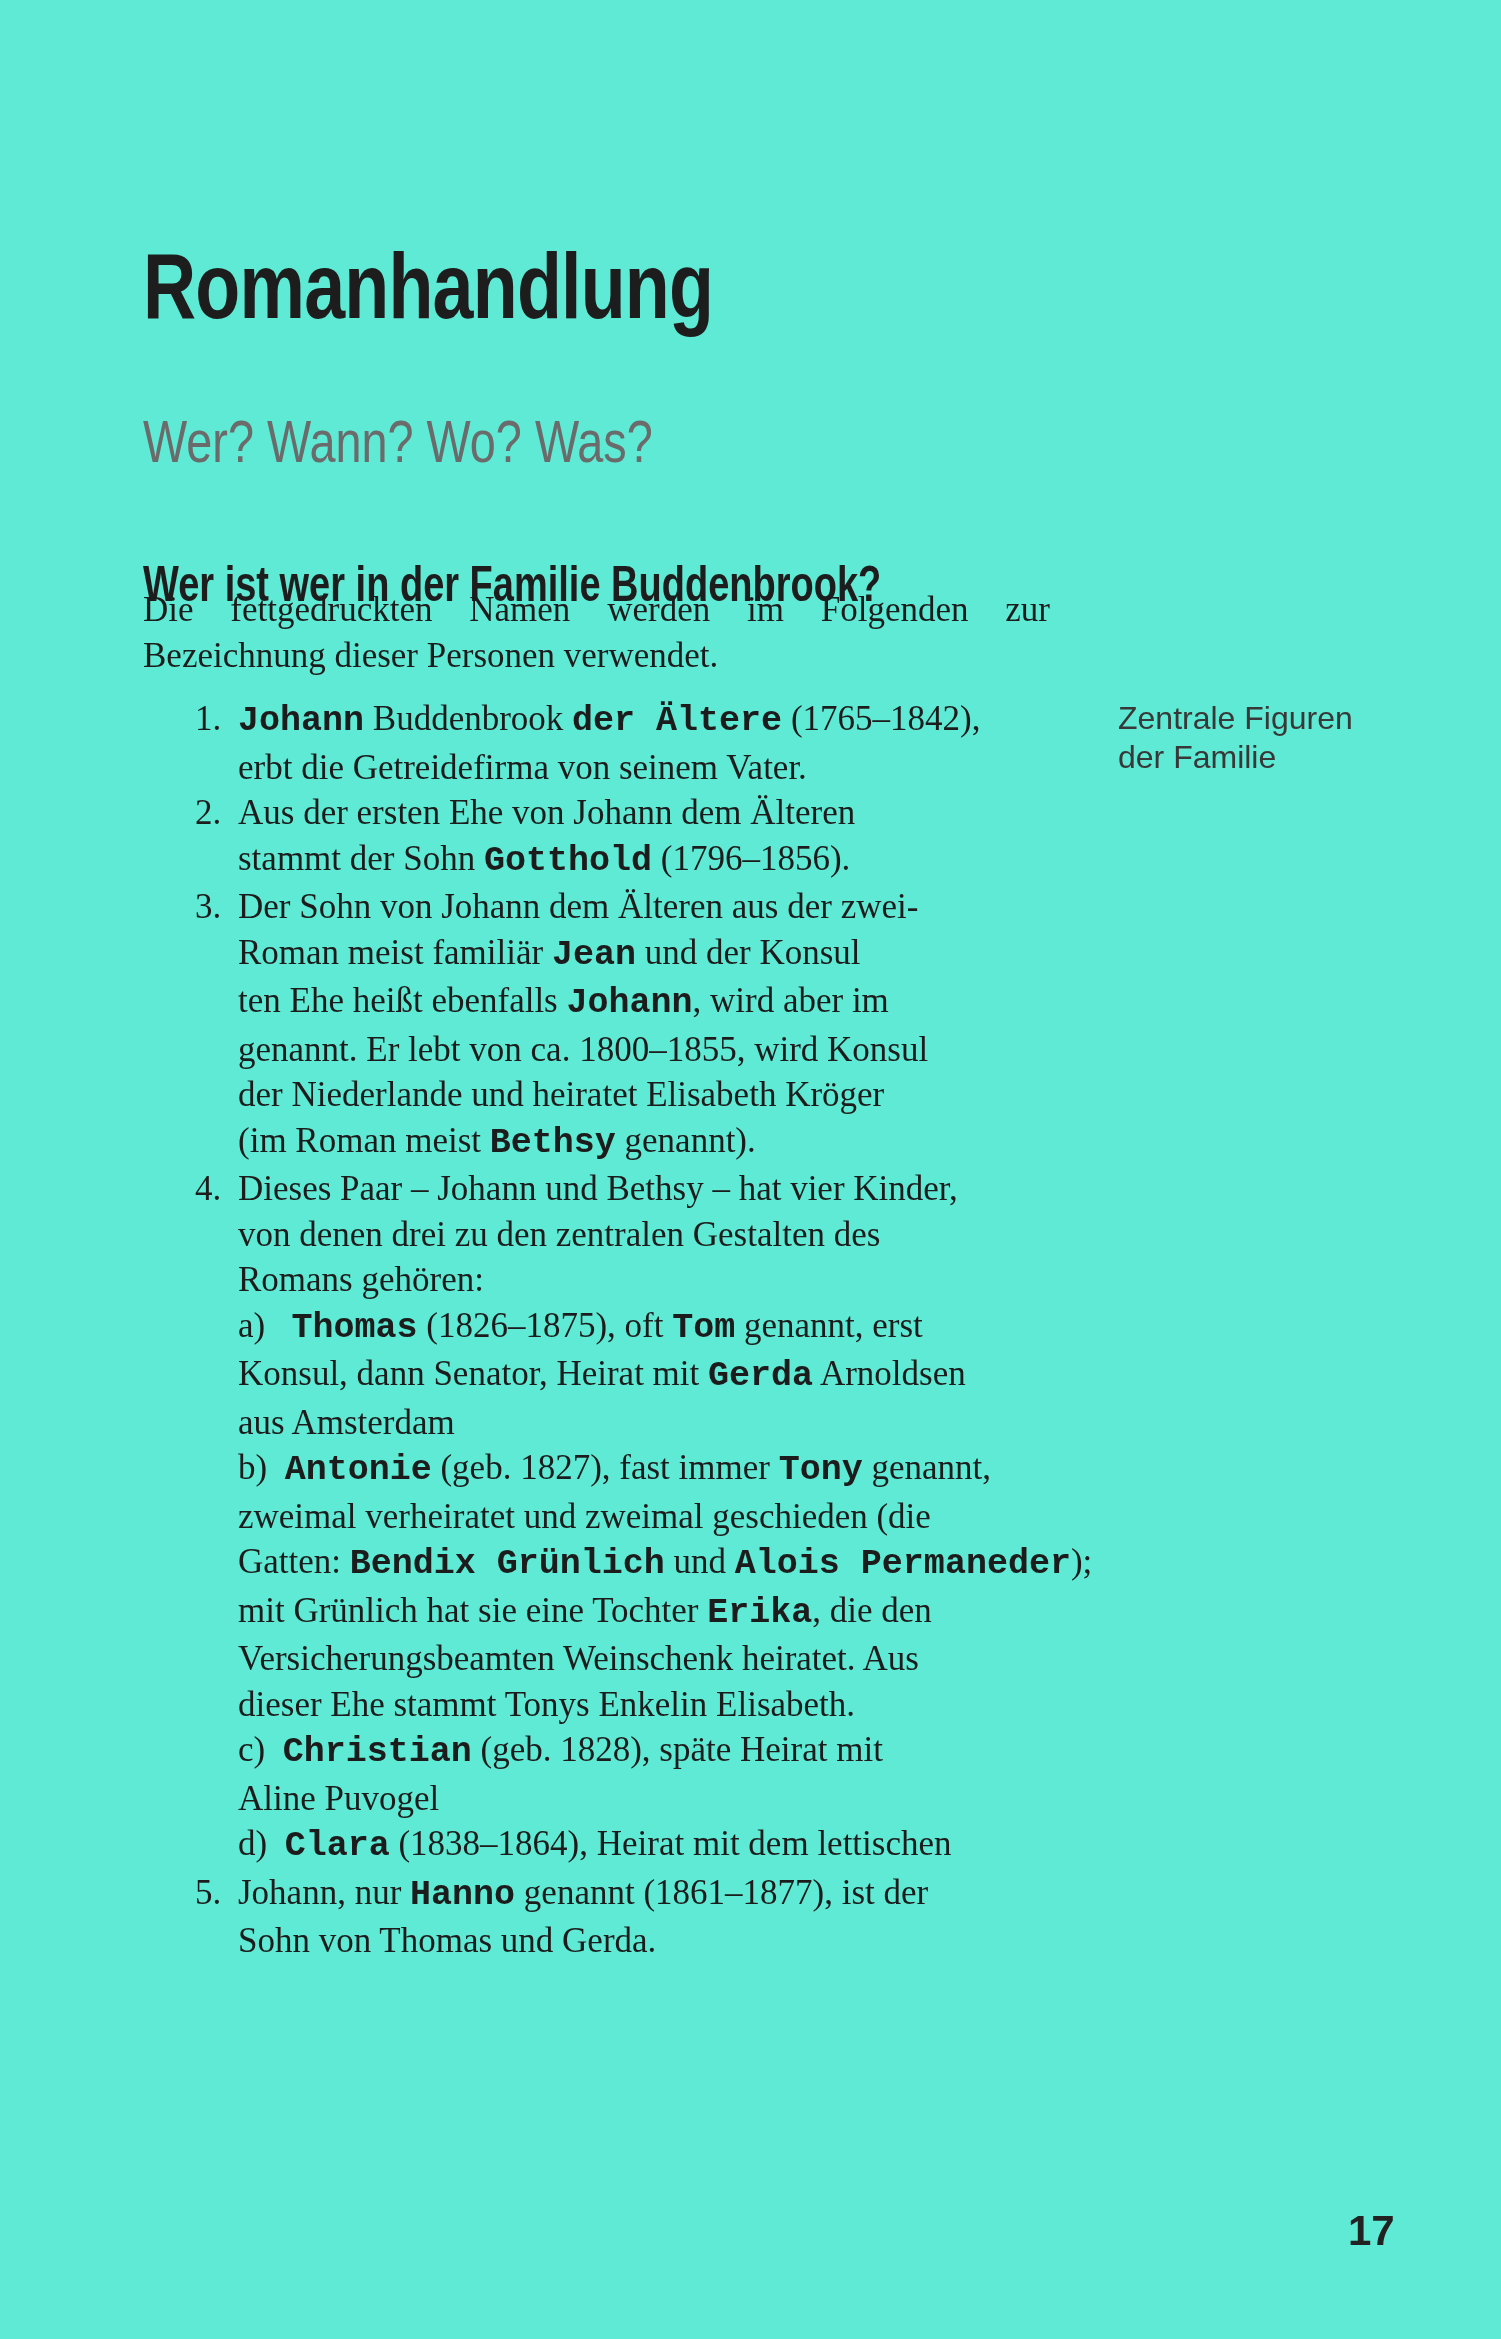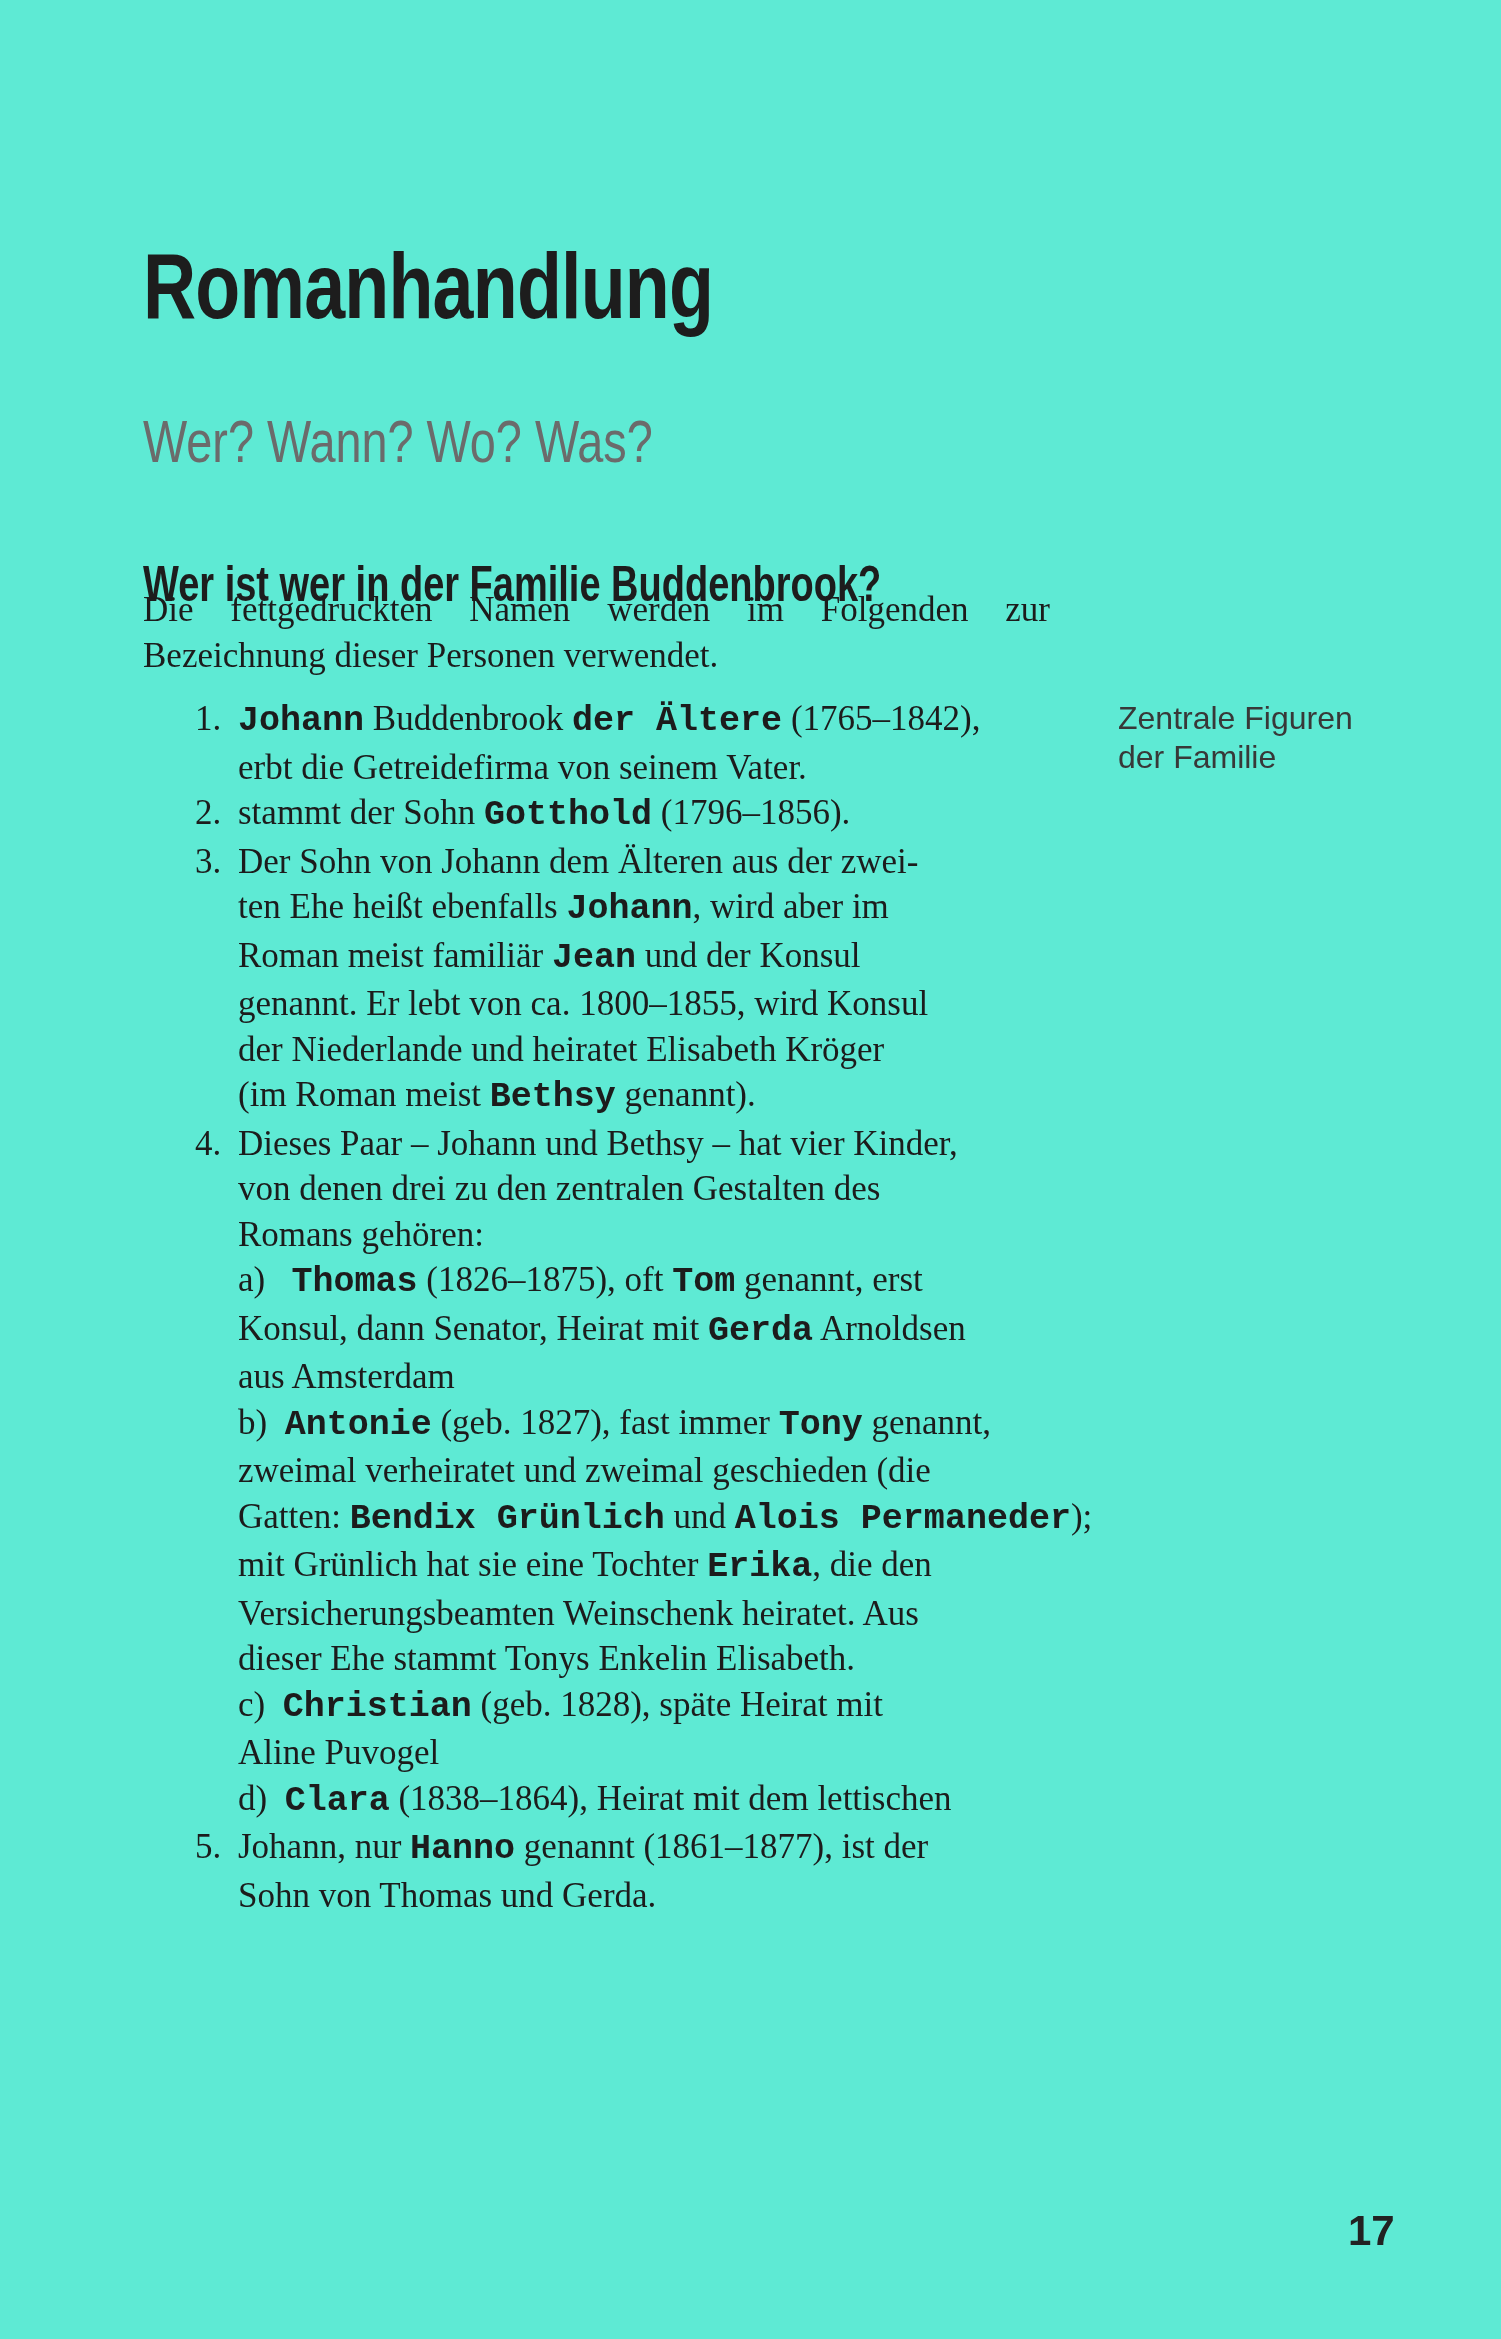--- a/index.html
+++ b/index.html
@@ -108,27 +108,28 @@
         <div class="line"><span>Bezeichnung dieser Personen verwendet.</span></div>
       </div>
     <div class="charlist" id="charlist">
         <div class="item">
           <span class="marker">1.</span>
           <div class="line"><span class="b">Johann</span><span> Buddenbrook </span><span class="b">der Ältere</span><span> (1765–1842),</span></div>
           <div class="line"><span>erbt die Getreidefirma von seinem Vater.</span></div>
         </div>
         <div class="item">
           <span class="marker">2.</span>
+          <div class="line"><span>Aus der ersten Ehe von Johann dem Älteren</span></div>
           <div class="line"><span>stammt der Sohn </span><span class="b">Gotthold</span><span> (1796–1856).</span></div>
         </div>
         <div class="item">
           <span class="marker">3.</span>
           <div class="line"><span>Der Sohn von Johann dem Älteren aus der zwei-</span></div>
+          <div class="line"><span>Roman meist familiär </span><span class="b">Jean</span><span> und der Konsul</span></div>
           <div class="line"><span>ten Ehe heißt ebenfalls </span><span class="b">Johann</span><span>, wird aber im</span></div>
-          <div class="line"><span>Roman meist familiär </span><span class="b">Jean</span><span> und der Konsul</span></div>
           <div class="line"><span>genannt. Er lebt von ca. 1800–1855, wird Konsul</span></div>
           <div class="line"><span>der Niederlande und heiratet Elisabeth Kröger</span></div>
           <div class="line"><span>(im Roman meist </span><span class="b">Bethsy</span><span> genannt).</span></div>
         </div>
         <div class="item">
           <span class="marker">4.</span>
           <div class="line"><span>Dieses Paar – Johann und Bethsy – hat vier Kinder,</span></div>
           <div class="line"><span>von denen drei zu den zentralen Gestalten des</span></div>
           <div class="line"><span>Romans gehören:</span></div>
           <div class="line"><span>a)&nbsp;&nbsp;&nbsp;</span><span class="b">Thomas</span><span> (1826–1875), oft </span><span class="b">Tom</span><span> genannt, erst</span></div>

